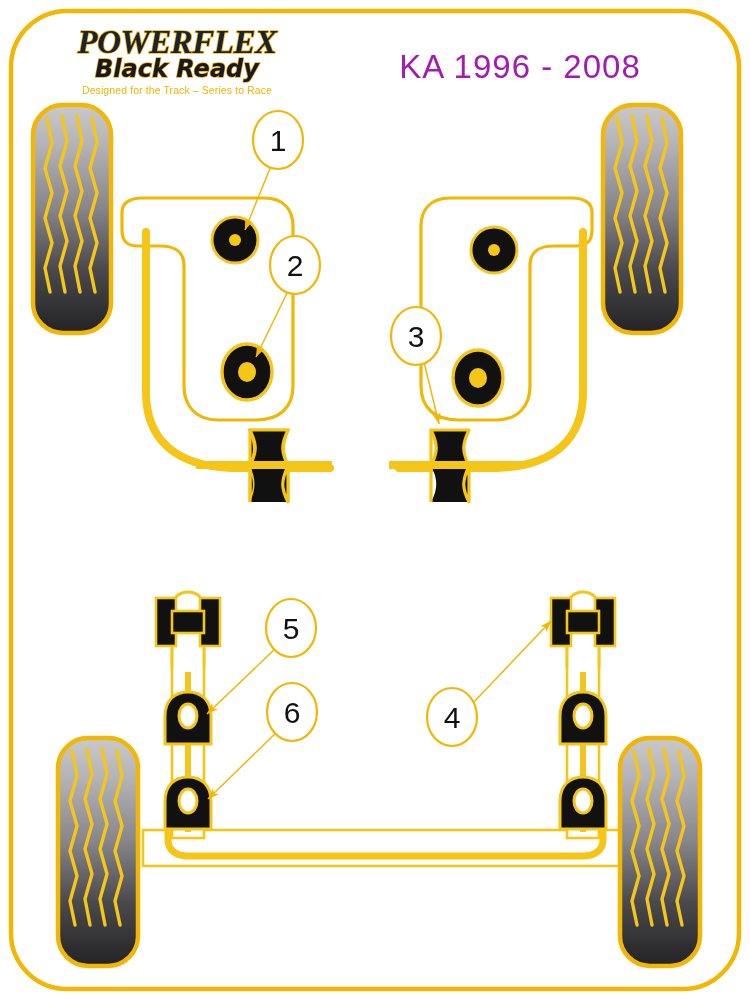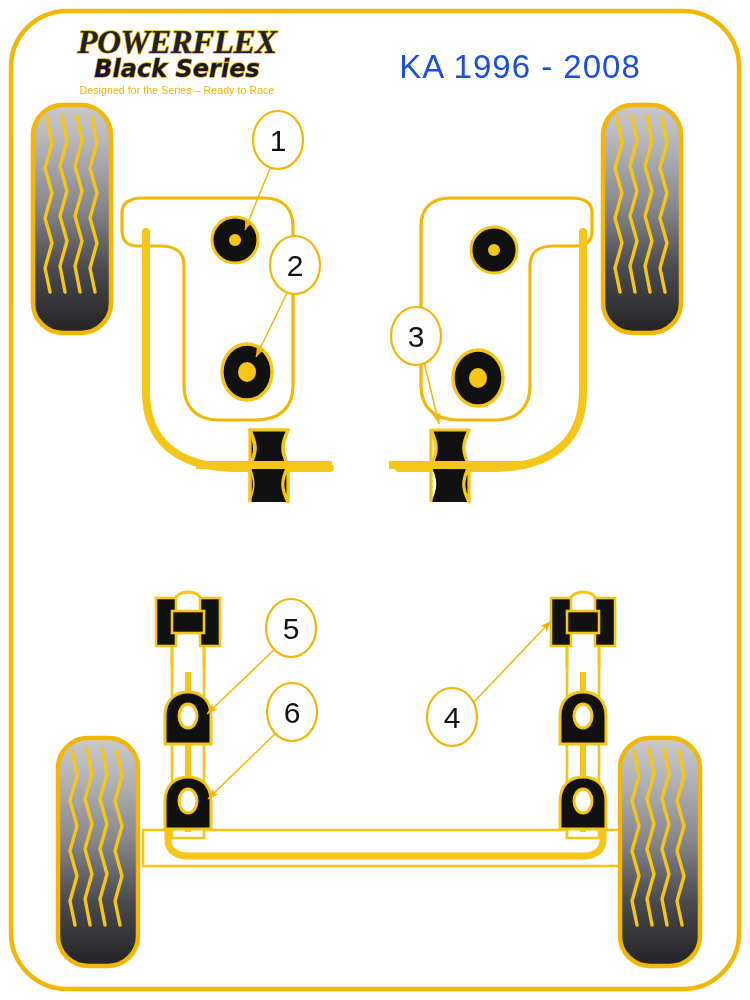--- a/index.html
+++ b/index.html
@@ -80,21 +80,21 @@
     letter-spacing: 0.1px;
   }
   .page-title {
     position: absolute;
     left: 330px;
     top: 48px;
     width: 380px;
     text-align: center;
     font-family: "Liberation Sans", sans-serif;
     font-size: 33px;
-    color: #1d4ed8;
+    color: #a21caf;
     letter-spacing: 1px;
     white-space: nowrap;
   }
 </style>
 </head>
 <body>
 
 <div id="page">
 
   <svg id="diagram-svg" viewBox="0 0 750 1000">
@@ -302,19 +302,19 @@
       </g>
       <g>
         <ellipse cx="292" cy="712" rx="25" ry="29" fill="#ffffff" stroke="#F2B705" stroke-width="2.2"></ellipse>
         <text x="292" y="712" text-anchor="middle" dominant-baseline="central" font-family="Liberation Sans, sans-serif" font-size="30" fill="#111111">6</text>
       </g>
     </g>
   </svg>
 
   <div class="brand-wrap">
     <div class="brand-name">POWERFLEX</div>
-    <div class="brand-sub">Black Series</div>
-    <div class="brand-tag">Designed for the Series – Ready to Race</div>
+    <div class="brand-sub">Black Ready</div>
+    <div class="brand-tag">Designed for the Track – Series to Race</div>
   </div>
 
   <div class="page-title">KA 1996 - 2008</div>
 
 </div>
 
 </body></html>

